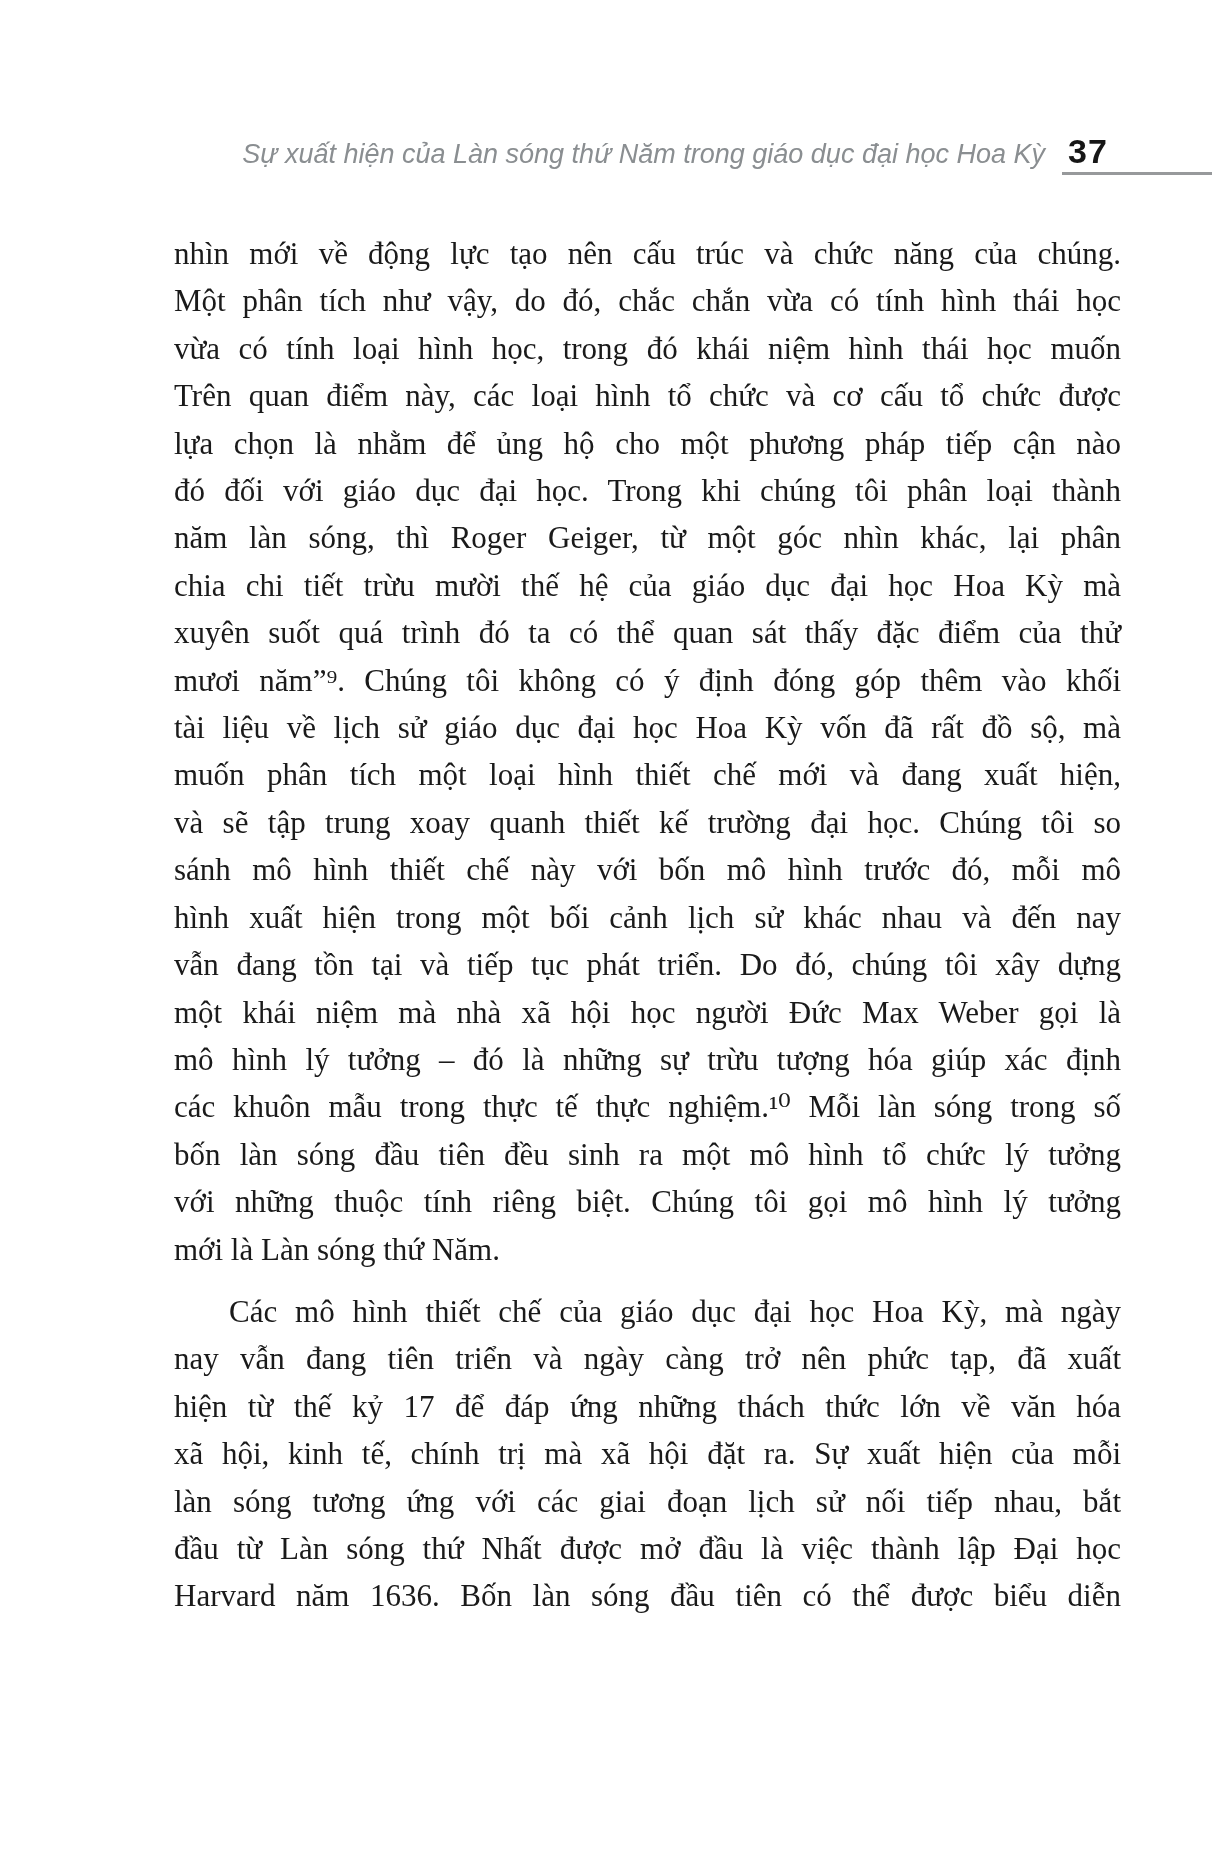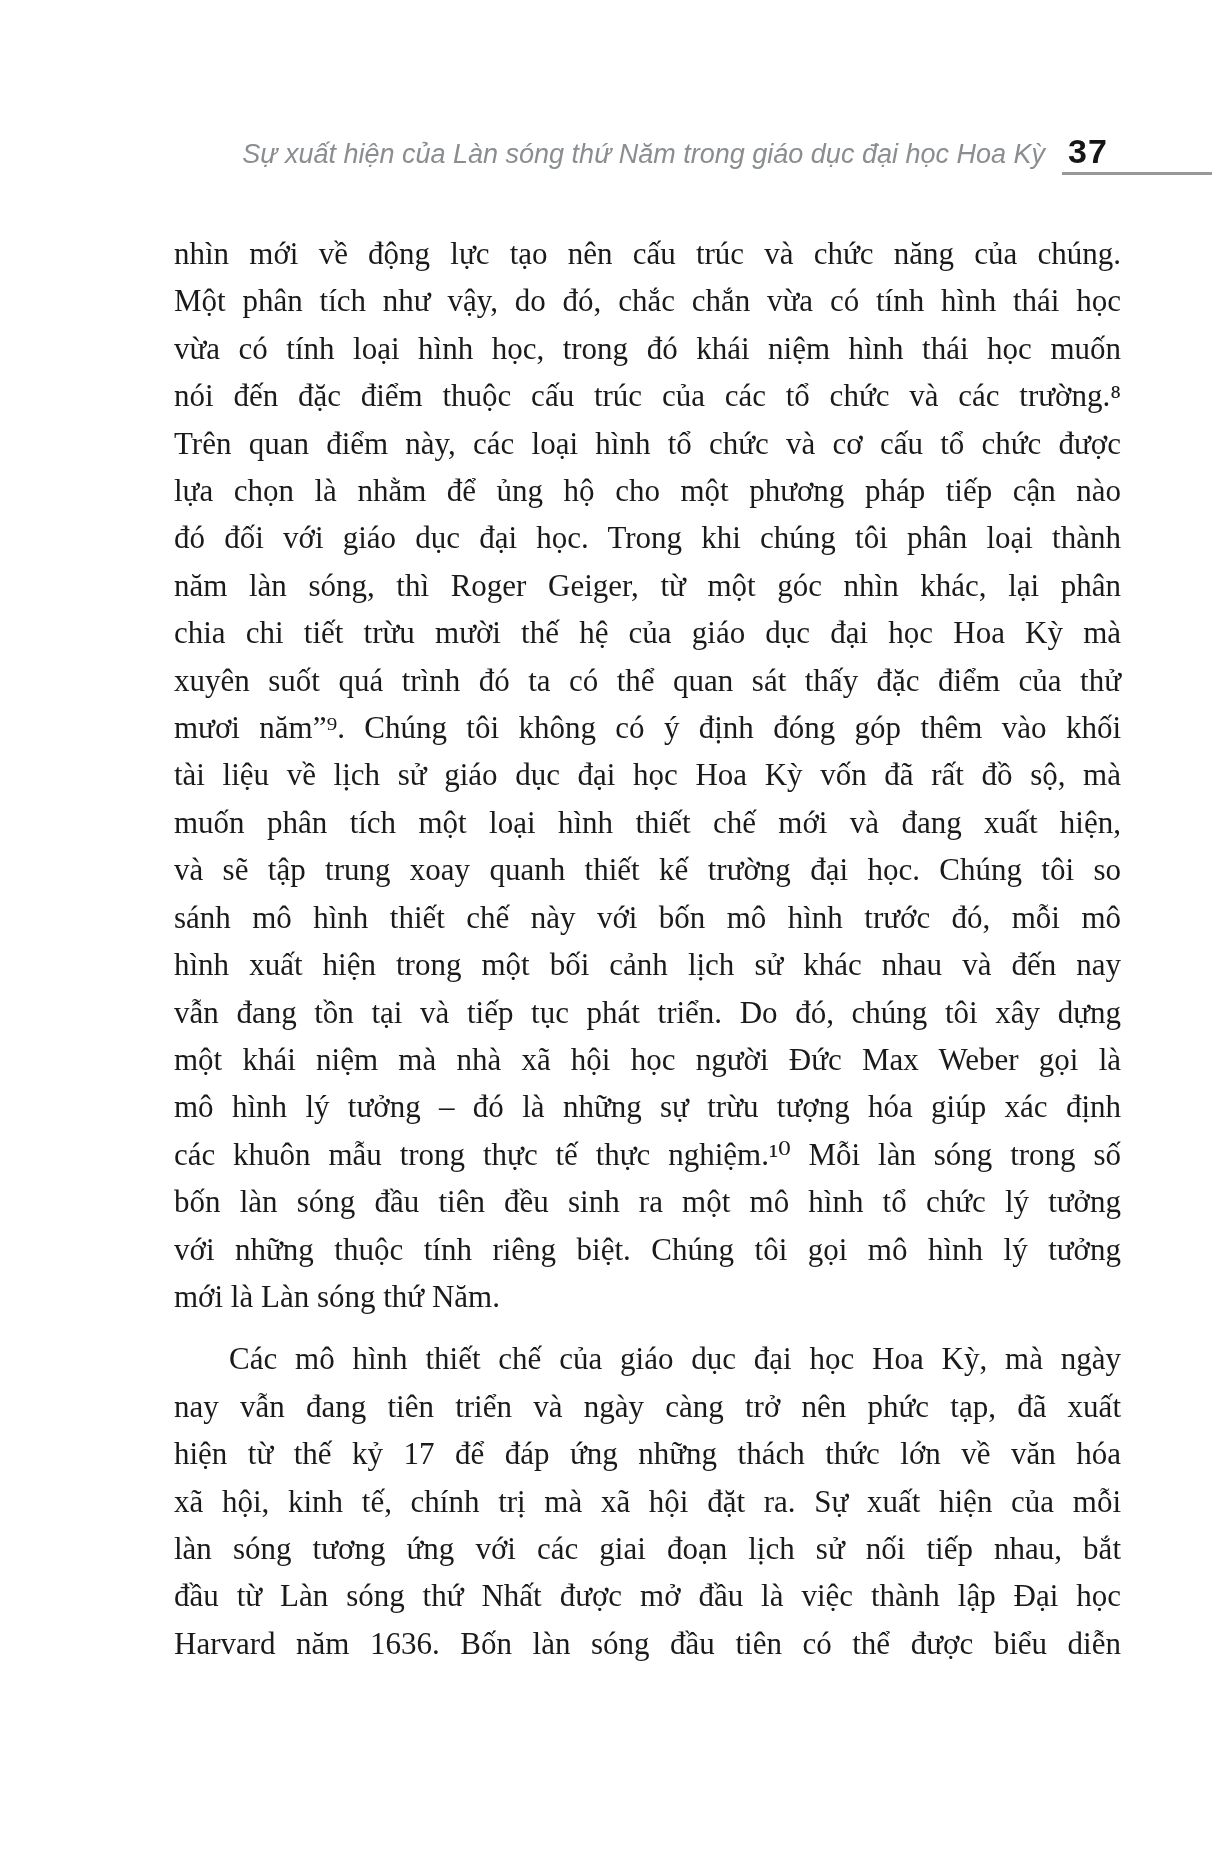--- a/index.html
+++ b/index.html
@@ -83,21 +83,20 @@
 
   <div class="page-number">37</div>
 
   <div class="header-rule"></div>
 
   <div class="body-text">
       <div class="paragraph">
         <div class="line">nhìn mới về động lực tạo nên cấu trúc và chức năng của chúng.</div>
         <div class="line">Một phân tích như vậy, do đó, chắc chắn vừa có tính hình thái học</div>
         <div class="line">vừa có tính loại hình học, trong đó khái niệm hình thái học muốn</div>
-        <div class="line">nói đến đặc điểm thuộc cấu trúc của các tổ chức và các trường.⁸</div>
         <div class="line">Trên quan điểm này, các loại hình tổ chức và cơ cấu tổ chức được</div>
         <div class="line">lựa chọn là nhằm để ủng hộ cho một phương pháp tiếp cận nào</div>
         <div class="line">đó đối với giáo dục đại học. Trong khi chúng tôi phân loại thành</div>
         <div class="line">năm làn sóng, thì Roger Geiger, từ một góc nhìn khác, lại phân</div>
         <div class="line">chia chi tiết trừu mười thế hệ của giáo dục đại học Hoa Kỳ mà</div>
         <div class="line">xuyên suốt quá trình đó ta có thể quan sát thấy đặc điểm của thử</div>
         <div class="line">mươi năm”⁹. Chúng tôi không có ý định đóng góp thêm vào khối</div>
         <div class="line">tài liệu về lịch sử giáo dục đại học Hoa Kỳ vốn đã rất đồ sộ, mà</div>
         <div class="line">muốn phân tích một loại hình thiết chế mới và đang xuất hiện,</div>
         <div class="line">và sẽ tập trung xoay quanh thiết kế trường đại học. Chúng tôi so</div>

